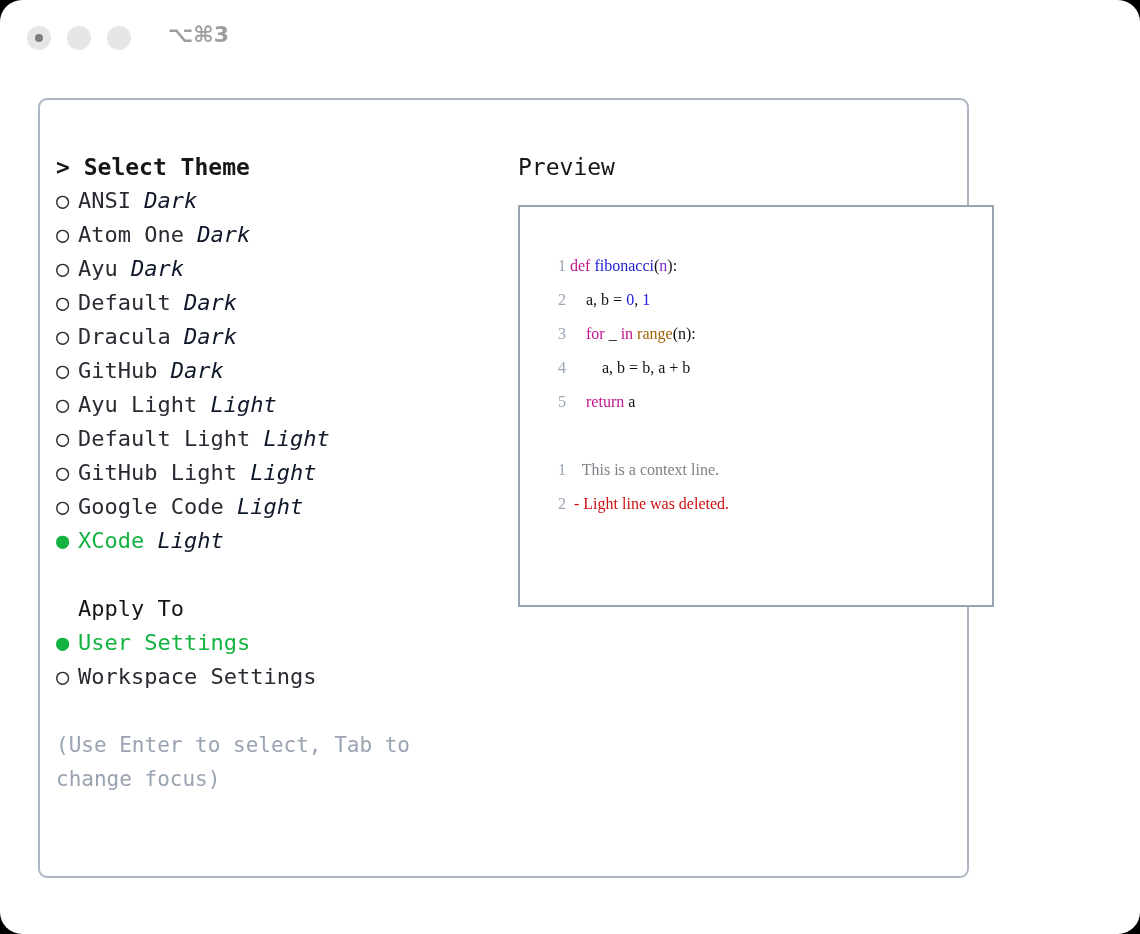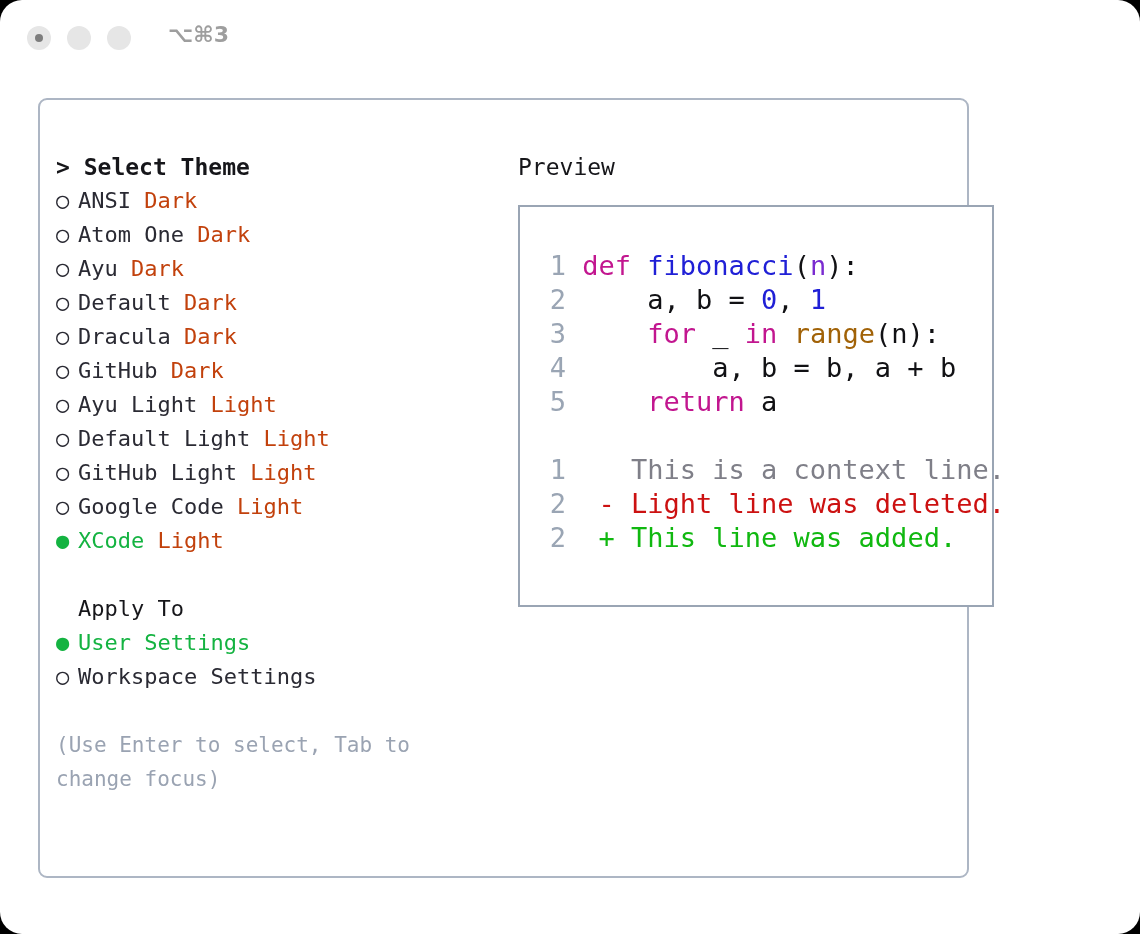--- a/index.html
+++ b/index.html
@@ -95,21 +95,21 @@
     white-space: pre;
   }
   .marker {
     display: inline-block;
     width: 22px;
     color: #2a2a33;
   }
   .marker.sel { color: #14b341; }
   .name { color: #2a2a33; }
   .name.sel { color: #14b341; }
-  .kind { color: #c2410c; }
+  .kind { color: #0f172a; font-style: italic; }
 
   .section-label {
     font-size: 22px;
     line-height: 34px;
     color: #16161a;
     white-space: pre;
     padding-left: 22px;
   }
   .spacer-lg { height: 34px; }
   .hint {
@@ -142,24 +142,25 @@
     box-sizing: border-box;
     background: #ffffff;
   }
   #code {
     position: absolute;
     left: 18px;
     top: 42px;
     right: 4px;
   }
   .code-line {
-    font-size: 27px;
+    font-size: 16px;
     line-height: 34px;
     white-space: pre;
     color: #111114;
+    font-family: Liberation Serif, serif;
   }
   .lnum {
     display: inline-block;
     width: 28px;
     text-align: right;
     color: #9aa5b4;
   }
   .kw   { color: #c2168f; }
   .fn   { color: #2020d6; }
   .bi   { color: #a16207; }
@@ -219,19 +220,18 @@
       <div id="preview-box">
         <div id="code">
             <div class="code-line"><span class="lnum">1</span><span> </span><span class="kw">def</span><span class="pl"> </span><span class="fn">fibonacci</span><span class="pl">(</span><span class="param">n</span><span class="pl">):</span></div>
             <div class="code-line"><span class="lnum">2</span><span> </span><span class="pl">    a, b = </span><span class="num">0</span><span class="pl">, </span><span class="num">1</span></div>
             <div class="code-line"><span class="lnum">3</span><span> </span><span class="pl">    </span><span class="kw">for</span><span class="pl"> _ </span><span class="kw">in</span><span class="pl"> </span><span class="bi">range</span><span class="pl">(n):</span></div>
             <div class="code-line"><span class="lnum">4</span><span> </span><span class="pl">        a, b = b, a + b</span></div>
             <div class="code-line"><span class="lnum">5</span><span> </span><span class="pl">    </span><span class="kw">return</span><span class="pl"> a</span></div>
             <div class="blank-line"></div>
             <div class="code-line"><span class="lnum">1</span><span>  </span><span class="diff-ctx"> </span><span class="diff-ctx"> This is a context line.</span></div>
             <div class="code-line"><span class="lnum">2</span><span>  </span><span class="diff-del">-</span><span class="diff-del"> Light line was deleted.</span></div>
-            <div class="code-line"><span class="lnum">2</span><span>  </span><span class="diff-add">+</span><span class="diff-add"> This line was added.</span></div>
           </div>
       </div>
     </div>
 
   </div>
 </div>
 
 </body></html>

